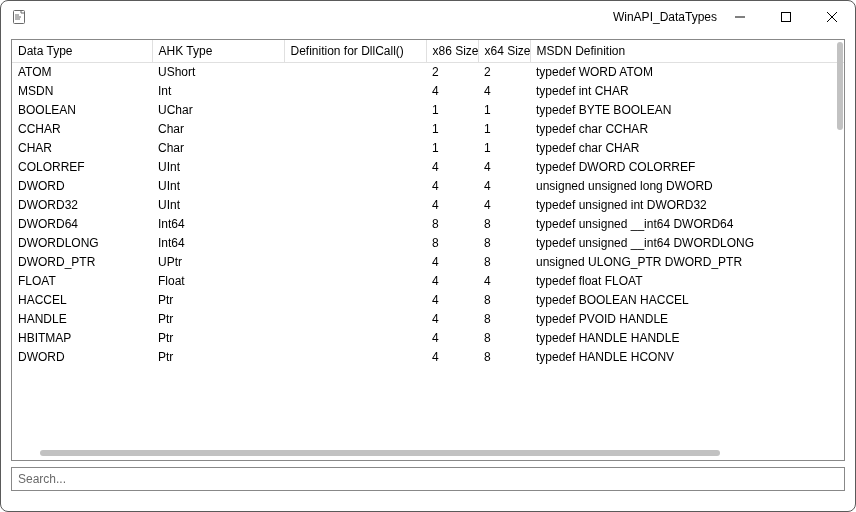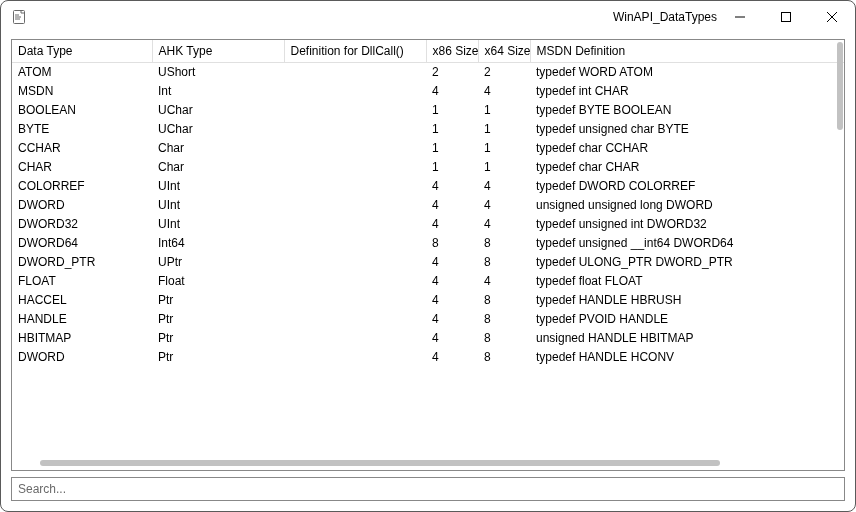--- a/index.html
+++ b/index.html
@@ -118,21 +118,21 @@
       padding: 0 14px;
     }
     .hscroll-thumb {
       margin-left: 14px;
       height: 6px;
       width: 680px;
       background: #c2c2c2;
       border-radius: 3px;
     }
     .search-wrap {
-      padding: 6px 10px 10px 10px;
+      padding: 6px 10px 20px 10px;
     }
     .search {
       width: 100%;
       height: 24px;
       border: 1px solid #888;
       padding: 2px 6px;
       font-family: inherit;
       font-size: 12px;
       color: #6a6a6a;
       outline: none;
@@ -210,28 +210,20 @@
             </tr>
             <tr>
               <td>BOOLEAN</td>
               <td>UChar</td>
               <td></td>
               <td>1</td>
               <td>1</td>
               <td>typedef BYTE BOOLEAN</td>
             </tr>
             <tr>
-              <td>BYTE</td>
-              <td>UChar</td>
-              <td></td>
-              <td>1</td>
-              <td>1</td>
-              <td>typedef unsigned char BYTE</td>
-            </tr>
-            <tr>
               <td>CCHAR</td>
               <td>Char</td>
               <td></td>
               <td>1</td>
               <td>1</td>
               <td>typedef char CCHAR</td>
             </tr>
             <tr>
               <td>CHAR</td>
               <td>Char</td>
@@ -266,58 +258,66 @@
             </tr>
             <tr>
               <td>DWORD64</td>
               <td>Int64</td>
               <td></td>
               <td>8</td>
               <td>8</td>
               <td>typedef unsigned __int64 DWORD64</td>
             </tr>
             <tr>
+              <td>DWORDLONG</td>
+              <td>Int64</td>
+              <td></td>
+              <td>8</td>
+              <td>8</td>
+              <td>typedef unsigned __int64 DWORDLONG</td>
+            </tr>
+            <tr>
               <td>DWORD_PTR</td>
               <td>UPtr</td>
               <td></td>
               <td>4</td>
               <td>8</td>
-              <td>typedef ULONG_PTR DWORD_PTR</td>
+              <td>unsigned ULONG_PTR DWORD_PTR</td>
             </tr>
             <tr>
               <td>FLOAT</td>
               <td>Float</td>
               <td></td>
               <td>4</td>
               <td>4</td>
               <td>typedef float FLOAT</td>
             </tr>
             <tr>
               <td>HACCEL</td>
               <td>Ptr</td>
               <td></td>
               <td>4</td>
               <td>8</td>
-              <td>typedef HANDLE HBRUSH</td>
+              <td>typedef BOOLEAN HACCEL</td>
             </tr>
             <tr>
               <td>HANDLE</td>
               <td>Ptr</td>
               <td></td>
               <td>4</td>
               <td>8</td>
               <td>typedef PVOID HANDLE</td>
             </tr>
             <tr>
               <td>HBITMAP</td>
               <td>Ptr</td>
               <td></td>
               <td>4</td>
               <td>8</td>
-              <td>unsigned HANDLE HBITMAP</td>
+              <td>typedef HANDLE HANDLE</td>
             </tr>
             <tr>
               <td>DWORD</td>
               <td>Ptr</td>
               <td></td>
               <td>4</td>
               <td>8</td>
               <td>typedef HANDLE HCONV</td>
             </tr>
           </tbody>

